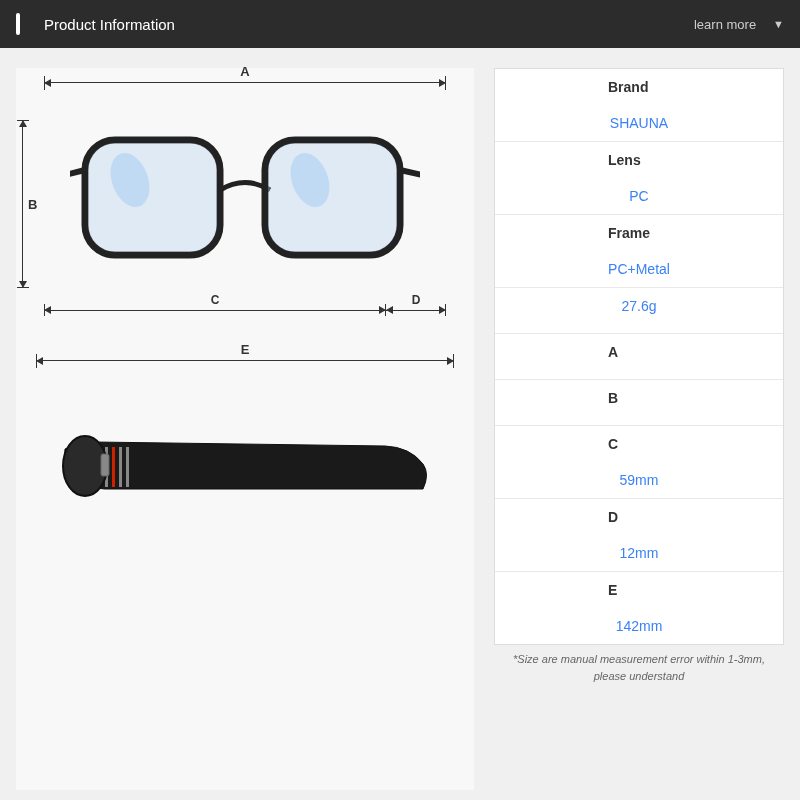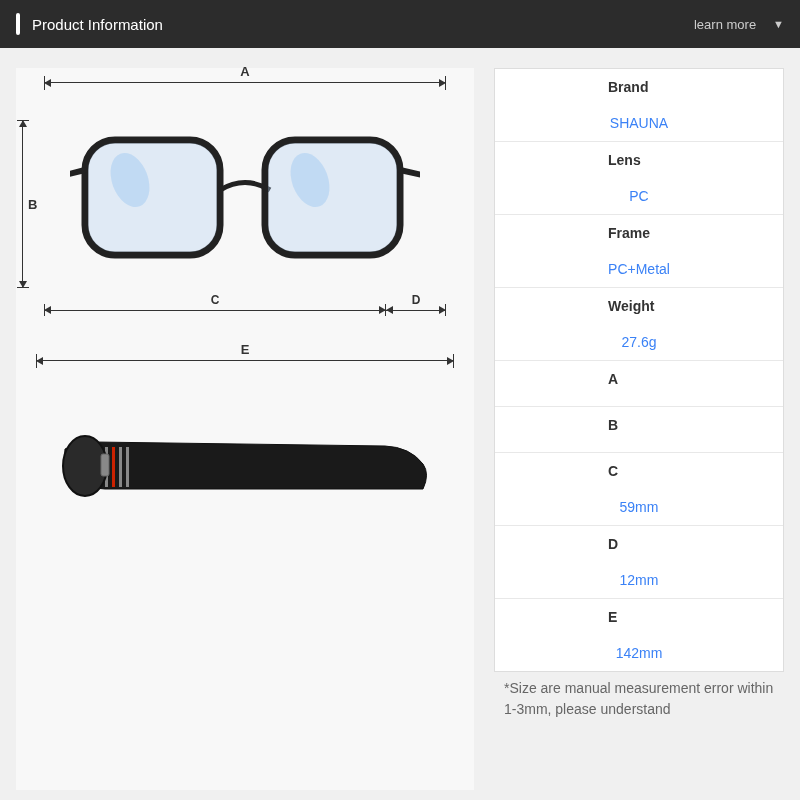--- a/index.html
+++ b/index.html
@@ -27,21 +27,21 @@
       align-items: center;
       justify-content: space-between;
       padding: 0 16px;
       height: 48px;
       flex-shrink: 0;
     }
 
     .header-title-wrap {
       display: flex;
       align-items: center;
-      gap: 12px;
+      gap: 24px;
     }
 
     .header-bar {
       width: 4px;
       height: 22px;
       background: #fff;
       border-radius: 2px;
     }
 
     .header-title {
@@ -188,25 +188,26 @@
     }
 
     .info-val {
       flex: 1;
       padding: 10px 10px;
       font-size: 14px;
       color: #3b82f6;
     }
 
     .note-text {
-      font-size: 14px;
+      font-size: 11px;
       color: #666;
-      text-align: left;
+      text-align: center;
       padding: 6px 10px 4px;
       line-height: 1.5;
+      font-style: italic;
     }
   </style>
 </head>
 <body>
 
 <div class="page-wrapper">
 
   <div class="header">
     <div class="header-title-wrap">
       <div class="header-bar"></div>
@@ -316,21 +317,20 @@
           </div>
           <div class="info-row">
             <div class="info-key">Lens</div>
             <div class="info-val">PC</div>
           </div>
           <div class="info-row">
             <div class="info-key">Frame</div>
             <div class="info-val">PC+Metal</div>
           </div>
           <div class="info-row">
-            <div class="info-key">Weight</div>
             <div class="info-val">27.6g</div>
           </div>
           <div class="info-row">
             <div class="info-key">A</div>
           </div>
           <div class="info-row">
             <div class="info-key">B</div>
           </div>
           <div class="info-row">
             <div class="info-key">C</div>

